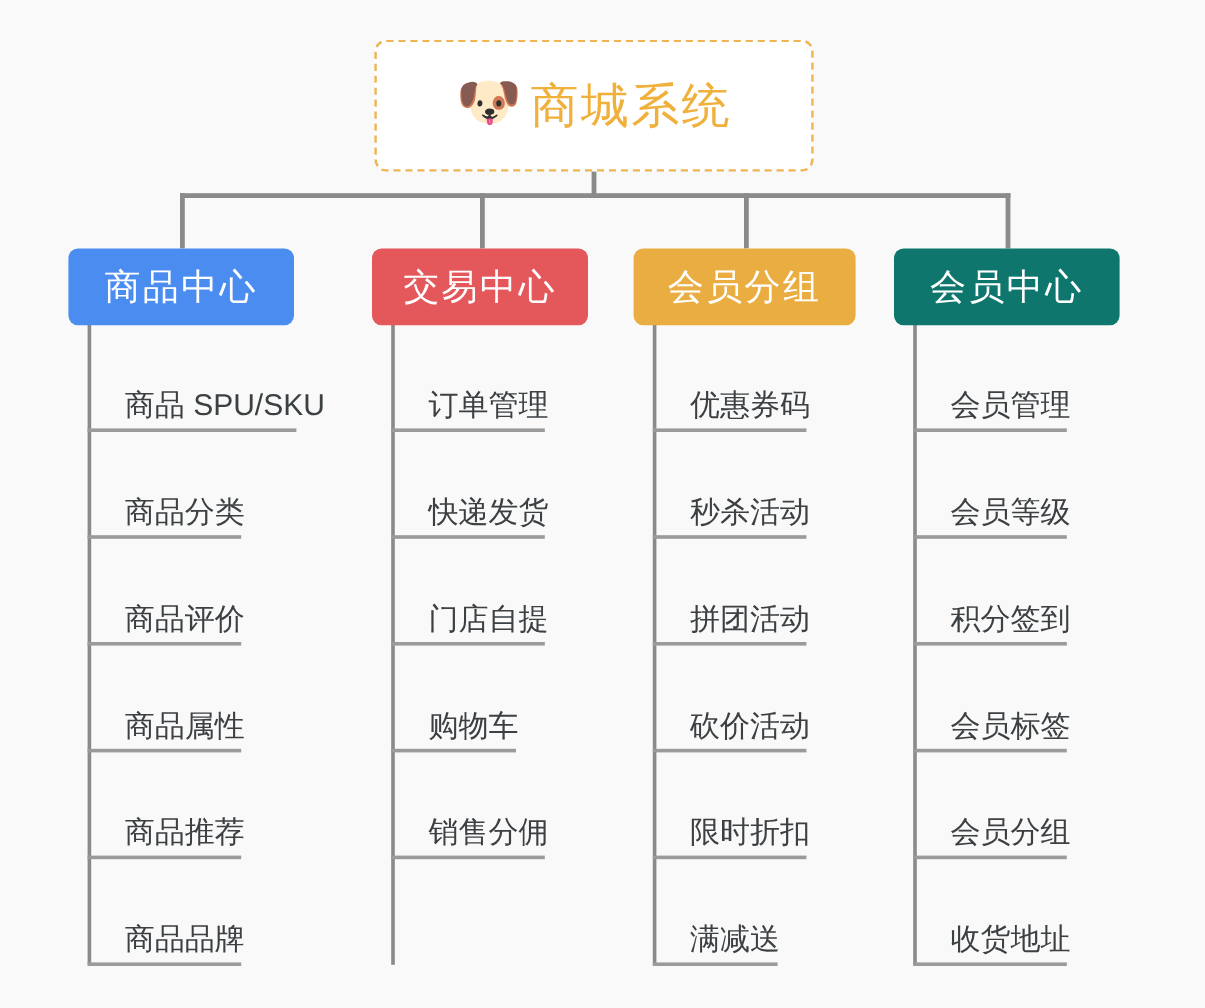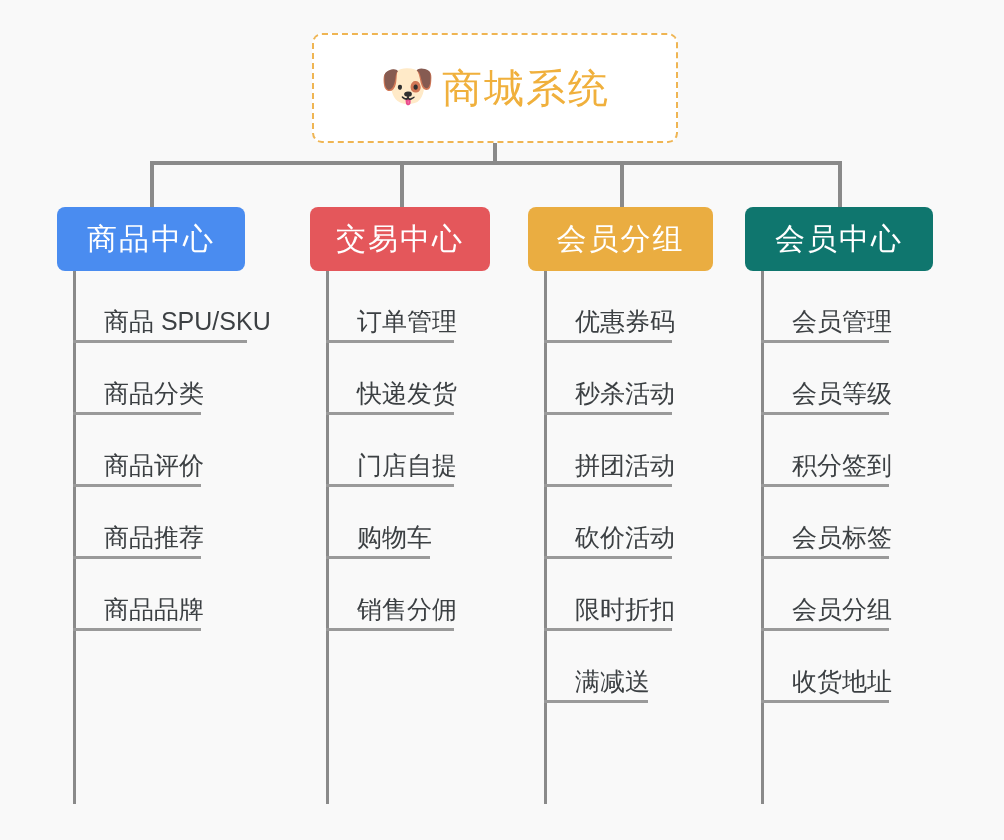--- a/index.html
+++ b/index.html
@@ -103,21 +103,21 @@
     top: 62px;
     width: 3px;
     background: #8a8a8a;
   }
   .leaves {
     position: relative;
     margin-top: 0;
   }
   .leaf {
     position: relative;
-    height: 72px;
+    height: 89px;
     box-sizing: border-box;
   }
   .leaf-label {
     position: absolute;
     left: 47px;
     bottom: 8px;
     font-size: 25px;
     color: #3c4043;
     white-space: nowrap;
     line-height: 1.1;
@@ -177,20 +177,24 @@
       </div>
       <div class="leaf">
         <span class="leaf-label">商品分类</span>
         <span class="leaf-underline" style="width:128px"></span>
       </div>
       <div class="leaf">
         <span class="leaf-label">商品评价</span>
         <span class="leaf-underline" style="width:128px"></span>
       </div>
       <div class="leaf">
+        <span class="leaf-label">商品属性</span>
+        <span class="leaf-underline" style="width:128px"></span>
+      </div>
+      <div class="leaf">
         <span class="leaf-label">商品推荐</span>
         <span class="leaf-underline" style="width:128px"></span>
       </div>
       <div class="leaf">
         <span class="leaf-label">商品品牌</span>
         <span class="leaf-underline" style="width:128px"></span>
       </div>
     </div>
   </div>
 

